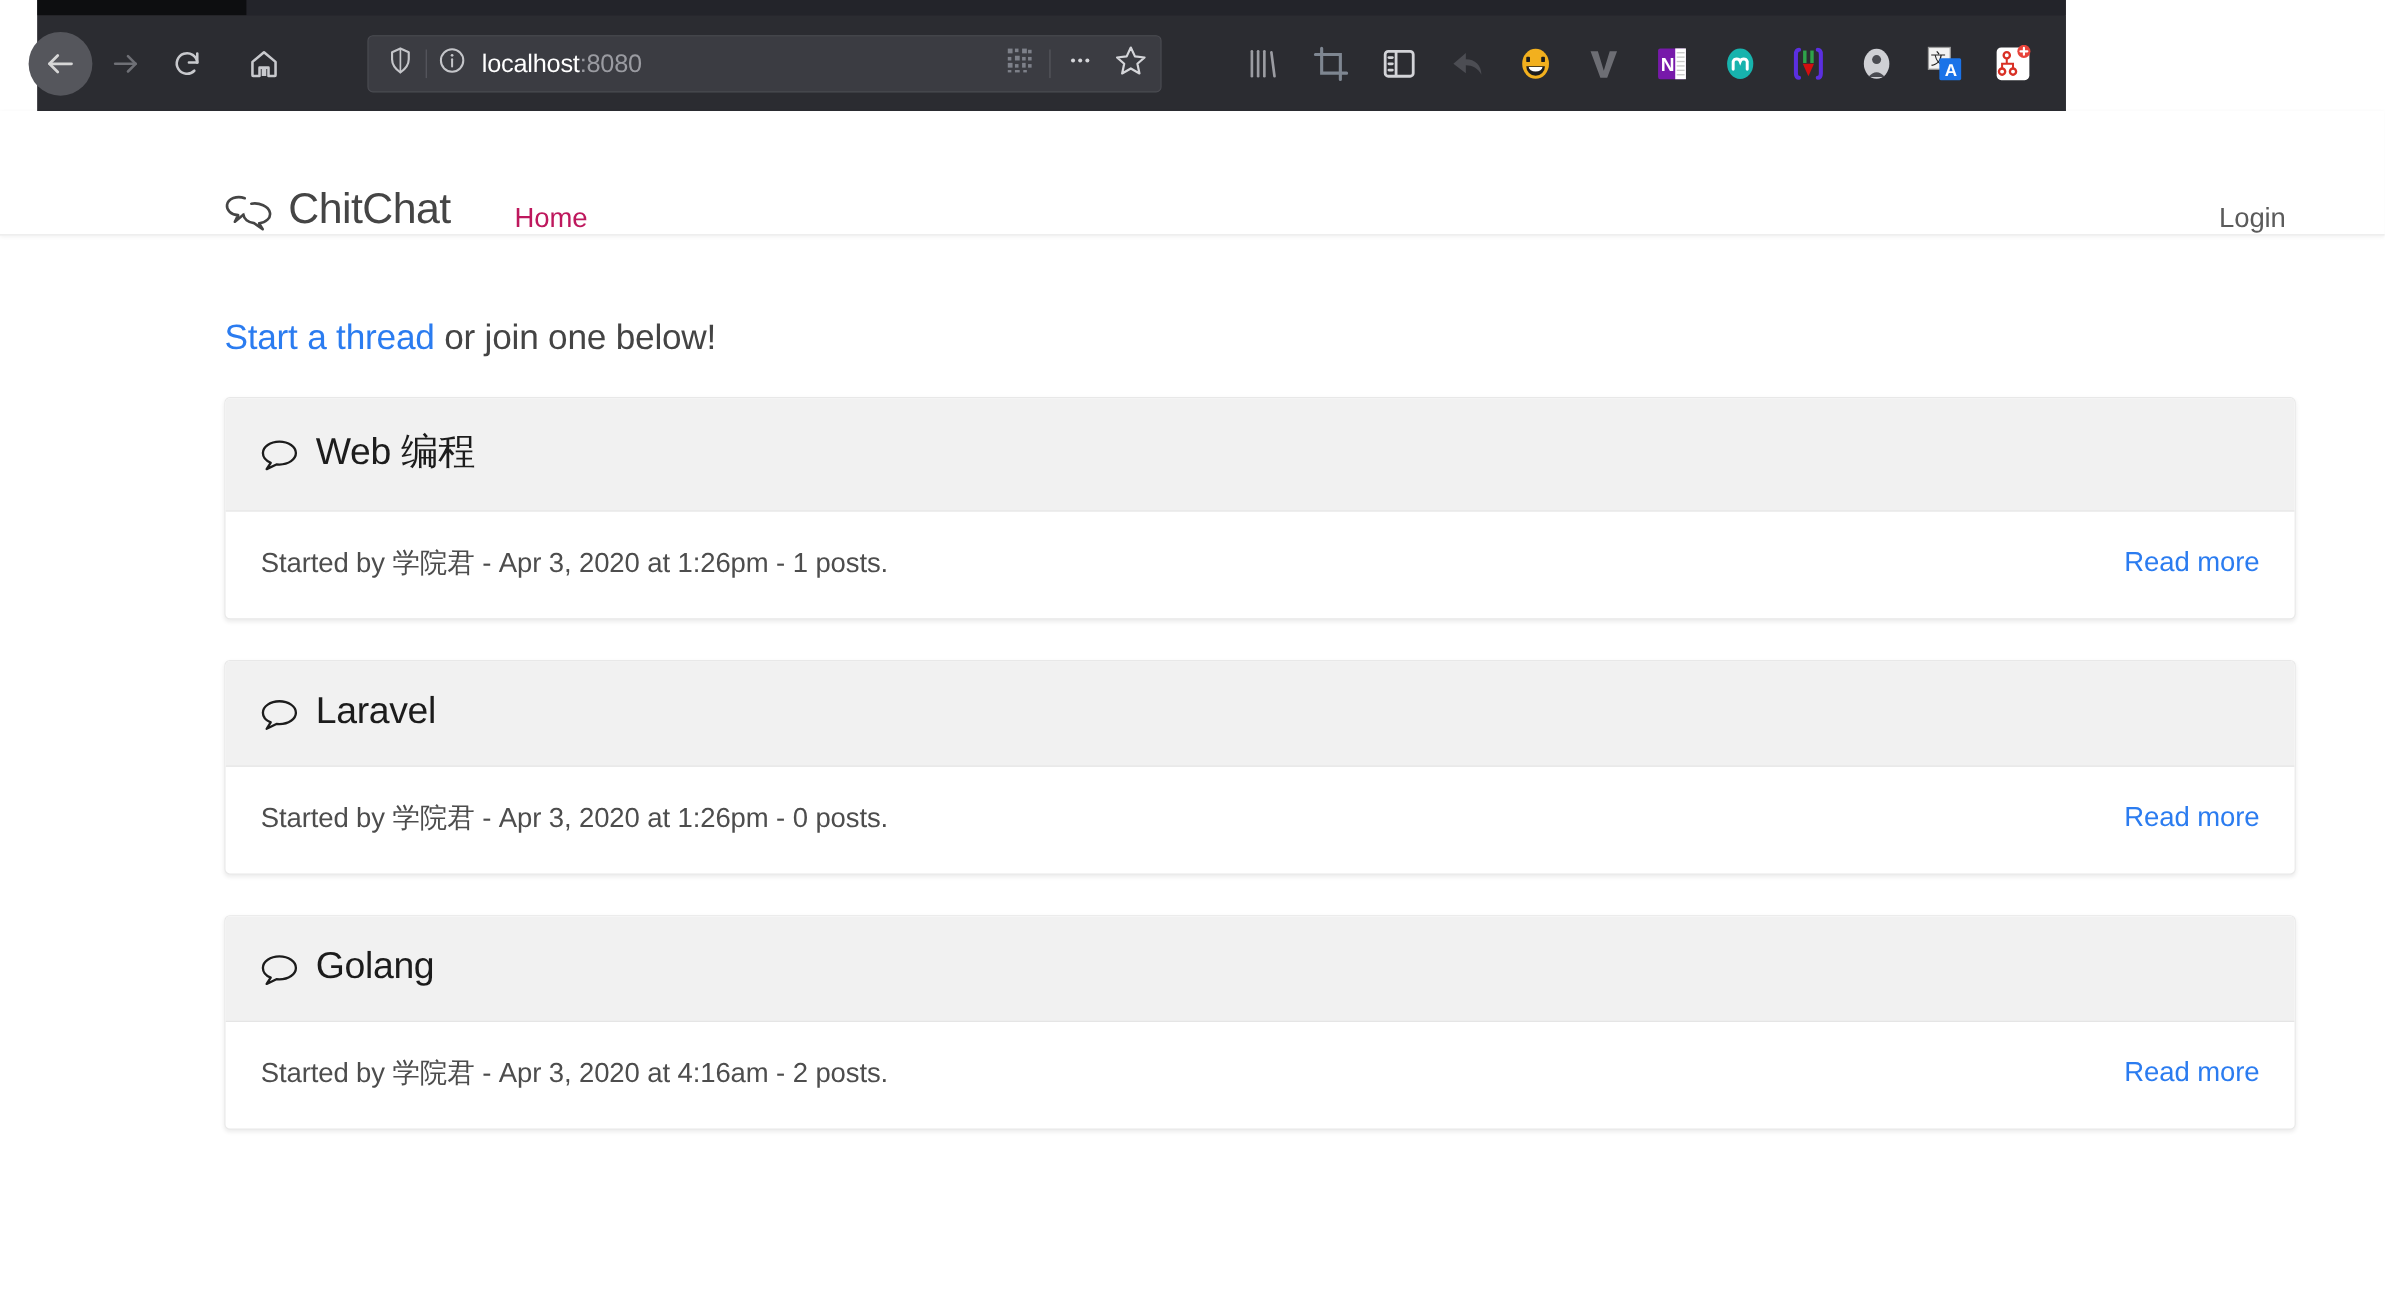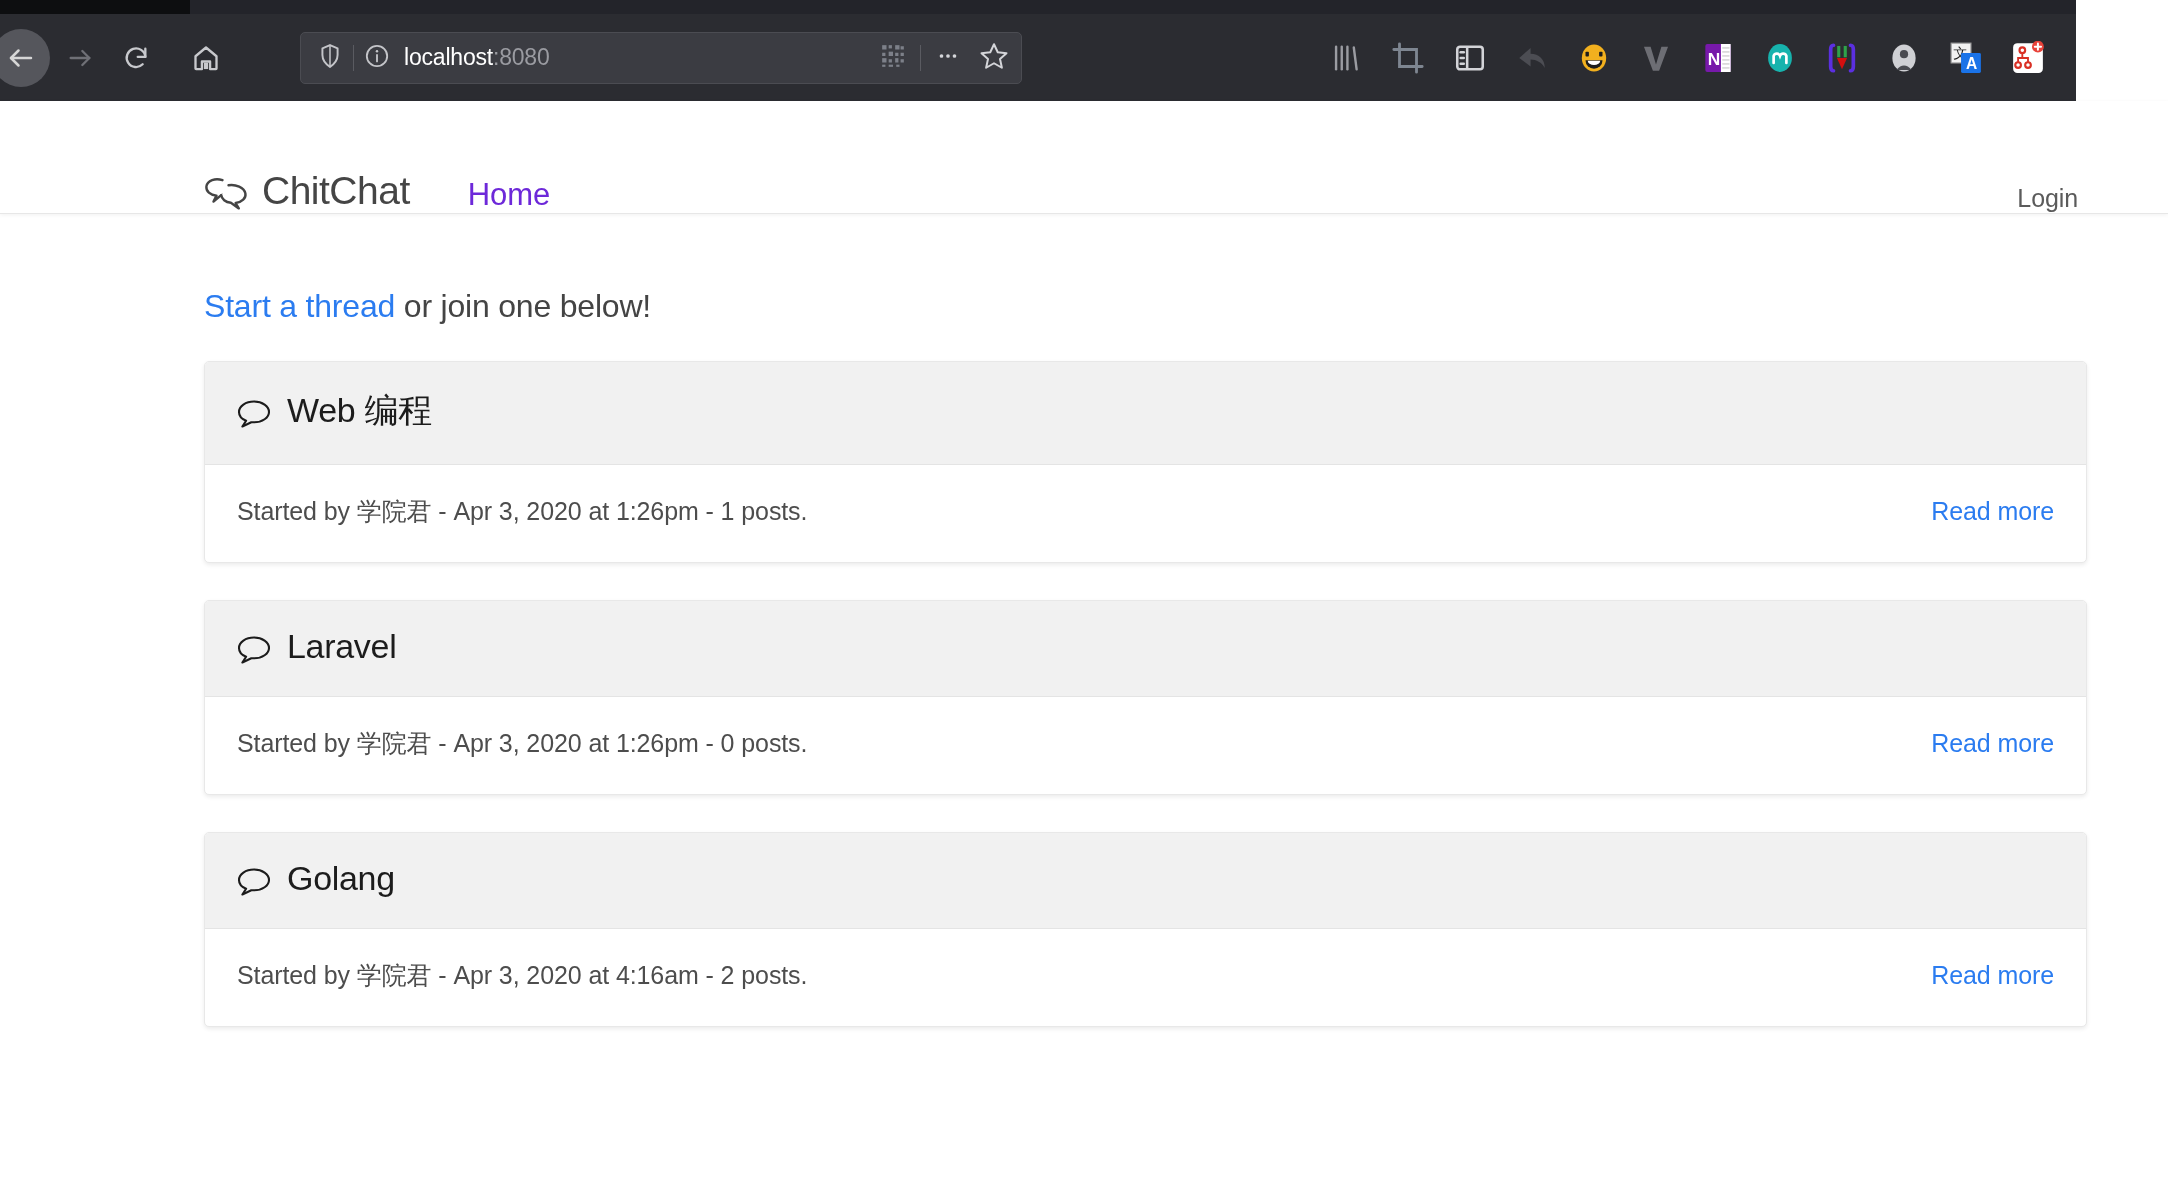--- a/index.html
+++ b/index.html
@@ -7,23 +7,24 @@
   html, body {
     width: 2168px;
     height: 1184px;
     overflow: hidden;
     background: #ffffff;
     font-family: "Liberation Sans", "DejaVu Sans", sans-serif;
   }
 
   
   .browser {
-    width: 2076px;
+    width: 1844px;
     background: #23242a;
     position: relative;
+    margin-left: 34px;
   }
 
   .tabstrip {
     height: 14px;
     background: #23242a;
     position: relative;
   }
   .tabstrip .active-tab {
     position: absolute;
     left: 0;
@@ -159,22 +160,22 @@
     align-items: center;
     position: relative;
     top: 2px;
   }
   .nav-links {
     display: flex;
     align-items: center;
     margin-left: 58px;
   }
   .nav-link {
-    color: #6d28d9;
-    font-size: 31px;
+    color: #be185d;
+    font-size: 25px;
     text-decoration: none;
     letter-spacing: -0.1px;
   }
   .nav-right {
     margin-left: auto;
     display: flex;
     align-items: center;
   }
   .login-link {
     color: #5b5b5b;

